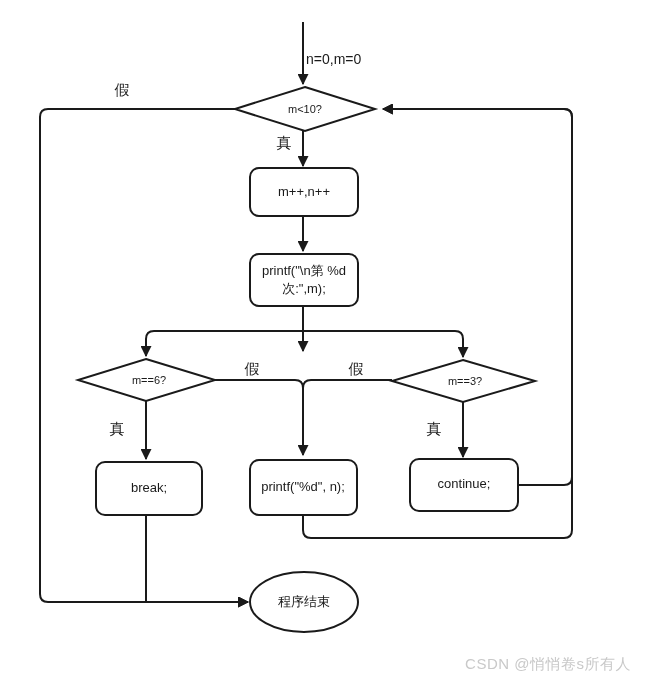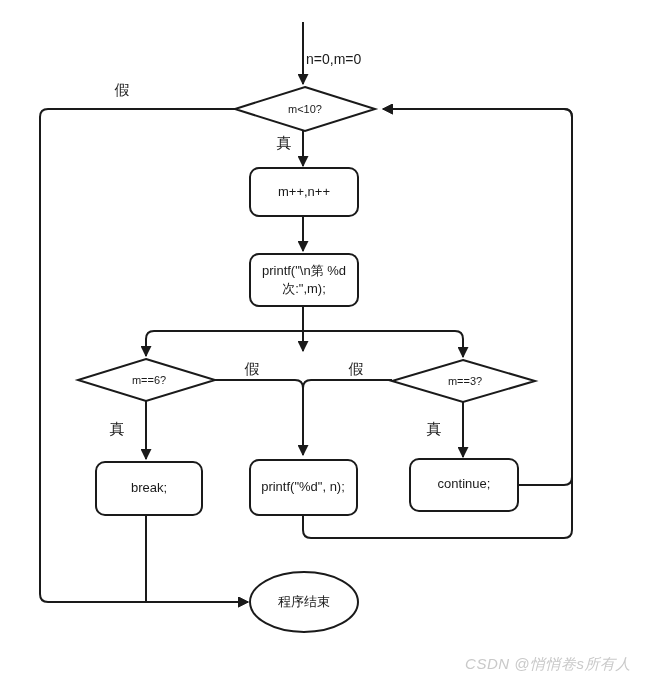--- a/index.html
+++ b/index.html
@@ -56,21 +56,20 @@
   }
   #watermark {
     position: absolute;
     right: 14px;
     bottom: 14px;
     font-size: 15px;
     color: #c9c9c9;
     font-family: "Liberation Sans", "DejaVu Sans", sans-serif;
     letter-spacing: 0.5px;
     white-space: nowrap;
-    font-style: italic;
   }
 </style>
 </head>
 <body>
 
 <svg id="canvas" viewBox="0 0 645 688">
   <defs>
     <marker id="arrow" viewBox="0 0 10 10" refX="9" refY="5" markerWidth="5.5" markerHeight="5.5" orient="auto-start-reverse">
       <path d="M 0 0 L 10 5 L 0 10 z" fill="#1a1a1a"></path>
     </marker>

